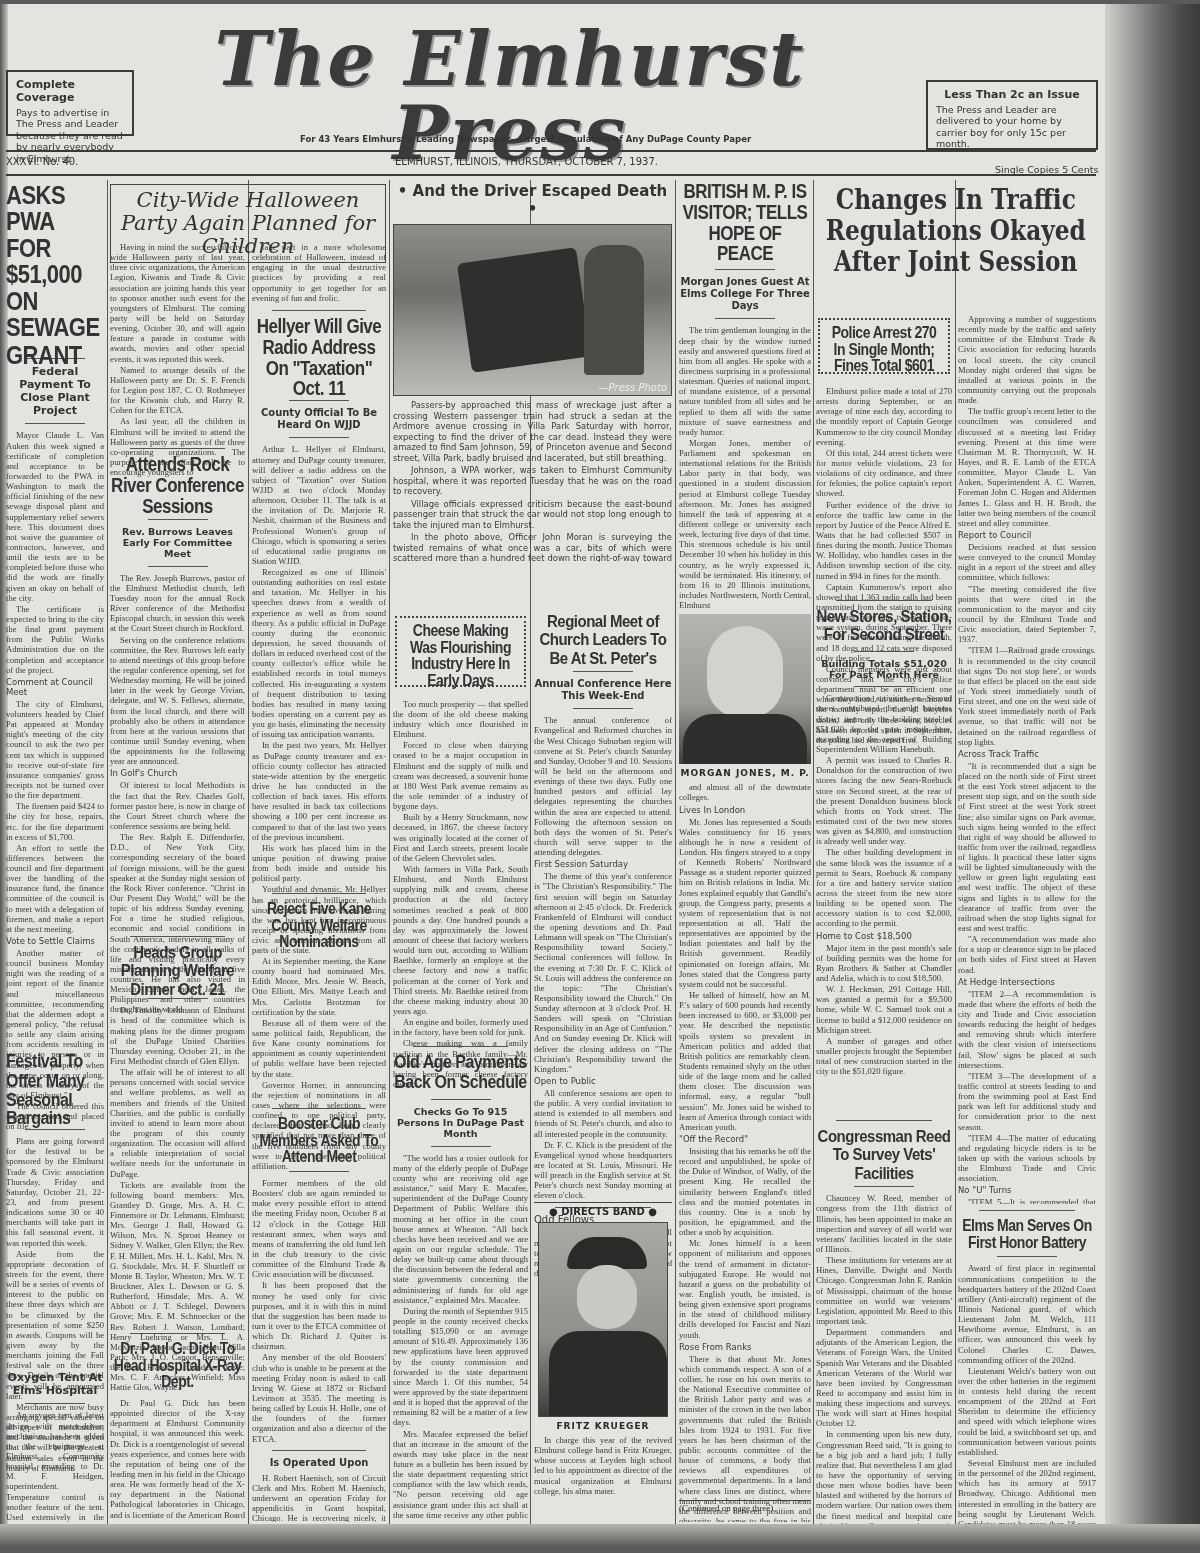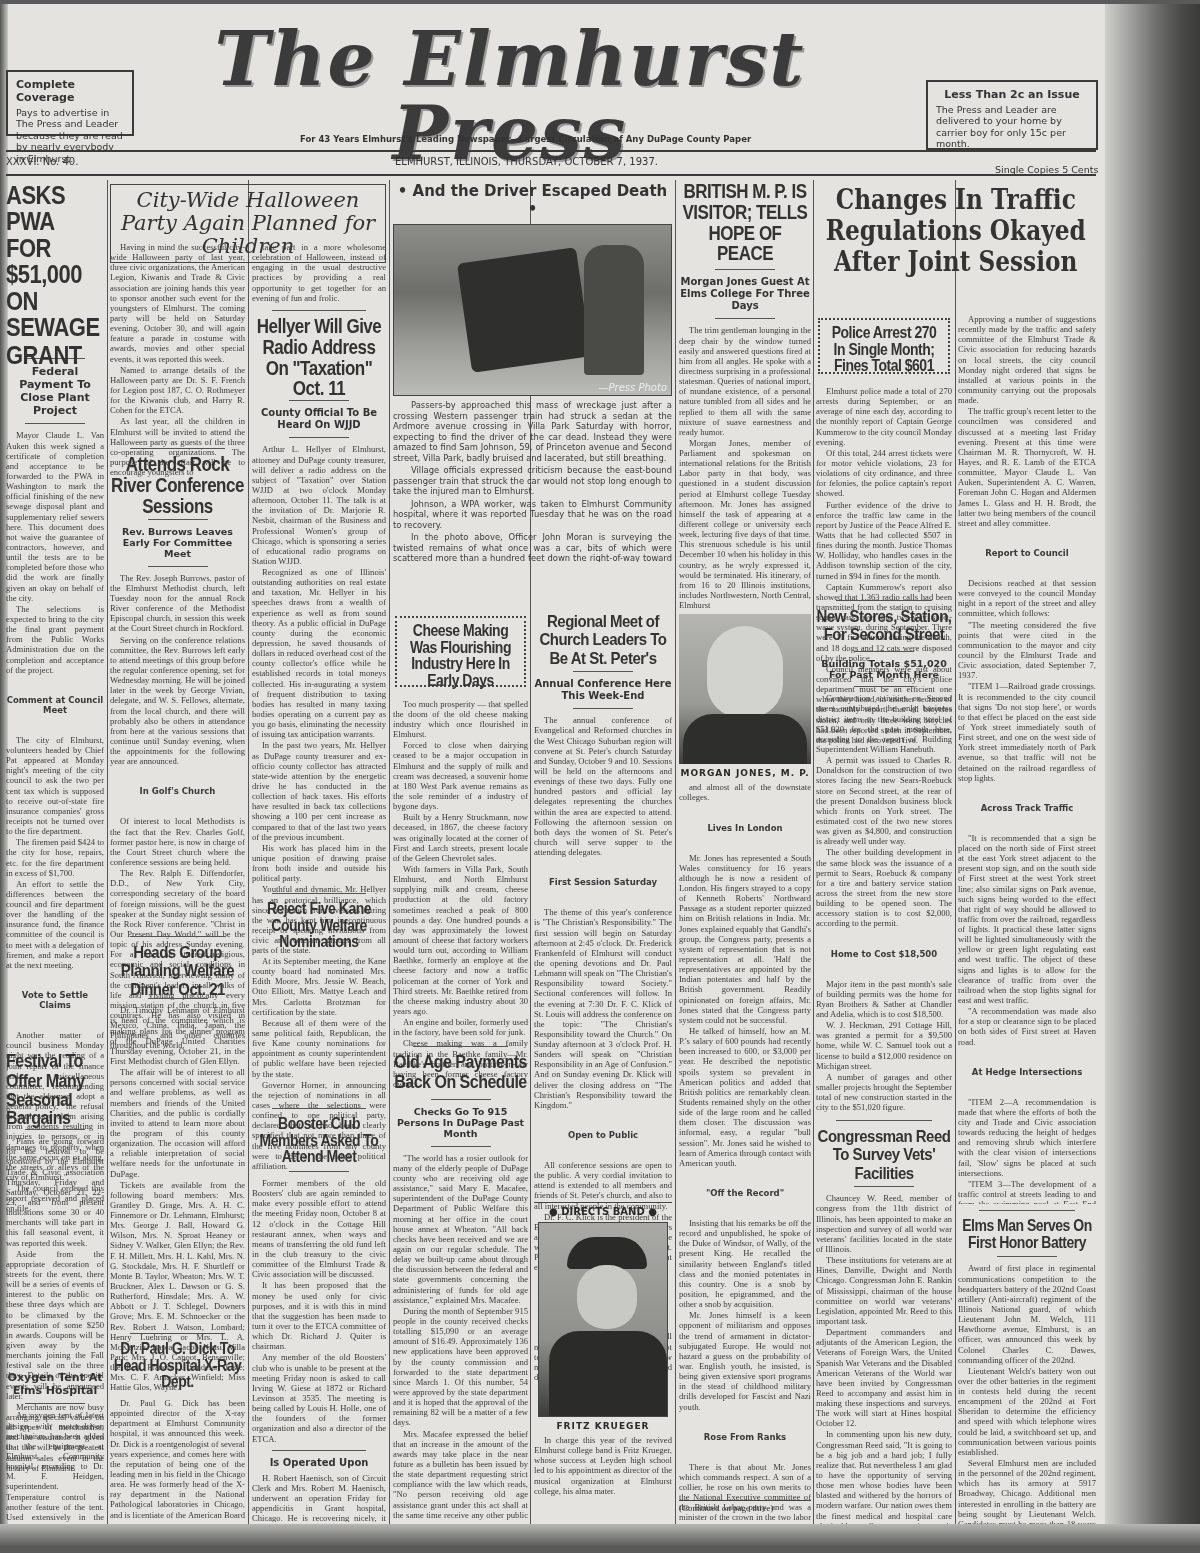--- a/index.html
+++ b/index.html
@@ -19,21 +19,21 @@
 .earbox{position:absolute;border:2px solid #3a3a3a;padding:6px 8px;font-family:"DejaVu Sans",sans-serif;color:#333}
 .earbox h4{font-size:11px;font-weight:bold;margin-bottom:3px}
 .earbox p{font-size:9.5px;line-height:1.2}
 .col{position:absolute;overflow:hidden}
 .vline{position:absolute;width:1px;background:#555;top:176px;height:1345px}
 .hd{font-family:"Liberation Sans",sans-serif;font-weight:bold;color:#333;line-height:1.05;text-align:center;transform:scaleY(1.15);transform-origin:top}
 .hd.cond{letter-spacing:-0.5px}
 .sub{font-family:"DejaVu Sans",sans-serif;font-weight:bold;font-size:11px;text-align:center;color:#333;margin:4px 0;line-height:1.2}
 .txt{font-family:"Liberation Serif",serif;font-size:8.6px;line-height:1.18;text-align:justify;color:#3a3a3a}
 .txt p{text-indent:10px;margin-bottom:1px}
-.subhd{font-family:"DejaVu Sans",sans-serif;font-weight:bold;font-size:8.5px;text-align:center;margin:20px 0}
+.subhd{font-family:"DejaVu Sans",sans-serif;font-weight:normal;font-size:8.5px;text-align:left;margin:2px 0}
 .sep{width:60px;height:1px;background:#555;margin:6px auto}
 .sep.long{width:70%}
 .boxed{border:2px dotted #444;padding:4px 6px;margin:4px 2px}
 .framed{border:1.5px solid #444;padding:4px;margin:2px 0 6px}
 .photo{background:linear-gradient(180deg,#8d8d8a 0%,#6e6e6b 40%,#9b9b98 70%,#bbbbb7 100%);position:relative;overflow:hidden}
 .caption{font-family:"DejaVu Sans",sans-serif;font-weight:bold;font-size:9px;text-align:center;margin:4px 0;letter-spacing:1px}
 .sans-txt{font-family:"DejaVu Sans",sans-serif;font-size:8.4px;line-height:1.25;color:#3a3a3a;text-align:justify}
 .sans-txt p{text-indent:18px;margin-bottom:2px}
 </style>
 </head>
@@ -70,21 +70,21 @@
   <div class="vline" style="left:955px"></div>
 
   <div class="col" style="left:6px;top:178px;width:98px;height:1340px">
     <div>
       <div class="hd cond" style="font-size:22px;text-align:left">ASKS PWA FOR $51,000 ON SEWAGE GRANT</div>
       <div class="sep" style="margin-top:14px"></div>
       <div class="sub">Federal Payment To Close Plant Project</div>
       <div class="sep"></div>
       <div class="txt">
         <p>Mayor Claude L. Van Auken this week signed a certificate of completion and acceptance to be forwarded to the PWA in Washington to mark the official finishing of the new sewage disposal plant and supplementary relief sewers here. This document does not waive the guarantee of contractors, however, and until the tests are to be completed before those who did the work are finally given an okay on behalf of the city.</p>
-        <p>The selections is expected to bring to the city the final grant payment from the Public Works Administration due on the completion and acceptance of the project.</p>
+        <p>The certificate is expected to bring to the city the final grant payment from the Public Works Administration due on the completion and acceptance of the project.</p>
         <div class="subhd">Comment at Council Meet</div>
         <p>The city of Elmhurst, volunteers headed by Chief Pat appeared at Monday night's meeting of the city council to ask the two per cent tax which is supposed to receive out-of-state fire insurance companies' gross receipts not be turned over to the fire department.</p>
         <p>The firemen paid $424 to the city for hose, repairs, etc. for the fire department in excess of $1,700.</p>
         <p>An effort to settle the differences between the council and fire department over the handling of the insurance fund, the finance committee of the council is to meet with a delegation of firemen, and make a report at the next meeting.</p>
         <div class="subhd">Vote to Settle Claims</div>
         <p>Another matter of council business Monday night was the reading of a joint report of the finance and miscellaneous committee, recommending that the aldermen adopt a general policy, "the refusal to settle any claim arising from accidents resulting in injuries to persons or in damages to property, when the same occur on or along, the streets or alleys of the city of Elmhurst."</p>
         <p>The council ordered this report received and placed on file.</p>
       </div>
     </div>
     <div style="position:absolute;top:870px;left:0;width:98px">
@@ -199,22 +199,22 @@
     <div style="font-family:'DejaVu Sans',sans-serif;font-size:15px;font-weight:bold;text-align:center;color:#333;margin-bottom:6px">
       <span>• </span><span>And the Driver Escaped Death</span><span> •</span>
     </div>
     <div class="photo" style="height:172px;border:1px solid #444">
       <div style="position:absolute;left:70px;top:30px;width:120px;height:110px;background:#2f2f2d;transform:rotate(-8deg);border-radius:6px"></div>
       <div style="position:absolute;left:190px;top:20px;width:60px;height:130px;background:#4a4a47;border-radius:20px 20px 4px 4px"></div>
       <div style="position:absolute;right:4px;bottom:2px;font-family:'DejaVu Sans',sans-serif;font-size:10px;color:#eee;font-style:italic">—Press Photo</div>
     </div>
     <div class="sans-txt" style="margin-top:4px">
       <p>Passers-by approached this mass of wreckage just after a crossing Western passenger train had struck a sedan at the Ardmore avenue crossing in Villa Park Saturday with horror, expecting to find the driver of the car dead. Instead they were amazed to find Sam Johnson, 59, of Princeton avenue and Second street, Villa Park, badly bruised and lacerated, but still breathing.</p>
+      <p>Johnson, a WPA worker, was taken to Elmhurst Community hospital, where it was reported Tuesday that he was on the road to recovery.</p>
       <p>Village officials expressed criticism because the east-bound passenger train that struck the car would not stop long enough to take the injured man to Elmhurst.</p>
-      <p>Johnson, a WPA worker, was taken to Elmhurst Community hospital, where it was reported Tuesday that he was on the road to recovery.</p>
       <p>In the photo above, Officer John Moran is surveying the twisted remains of what once was a car, bits of which were scattered more than a hundred feet down the right-of-way toward the Villa Park station. A flashing signal post was broken off by the crash.</p>
 
     </div>
   </div>
 
   <div class="col" style="left:393px;top:608px;width:135px;height:910px">
     <div class="boxed">
       <div class="hd cond" style="font-size:14px">Cheese Making Was Flourishing Industry Here In Early Days</div>
     </div>
     <div class="txt" style="margin-top:12px">

